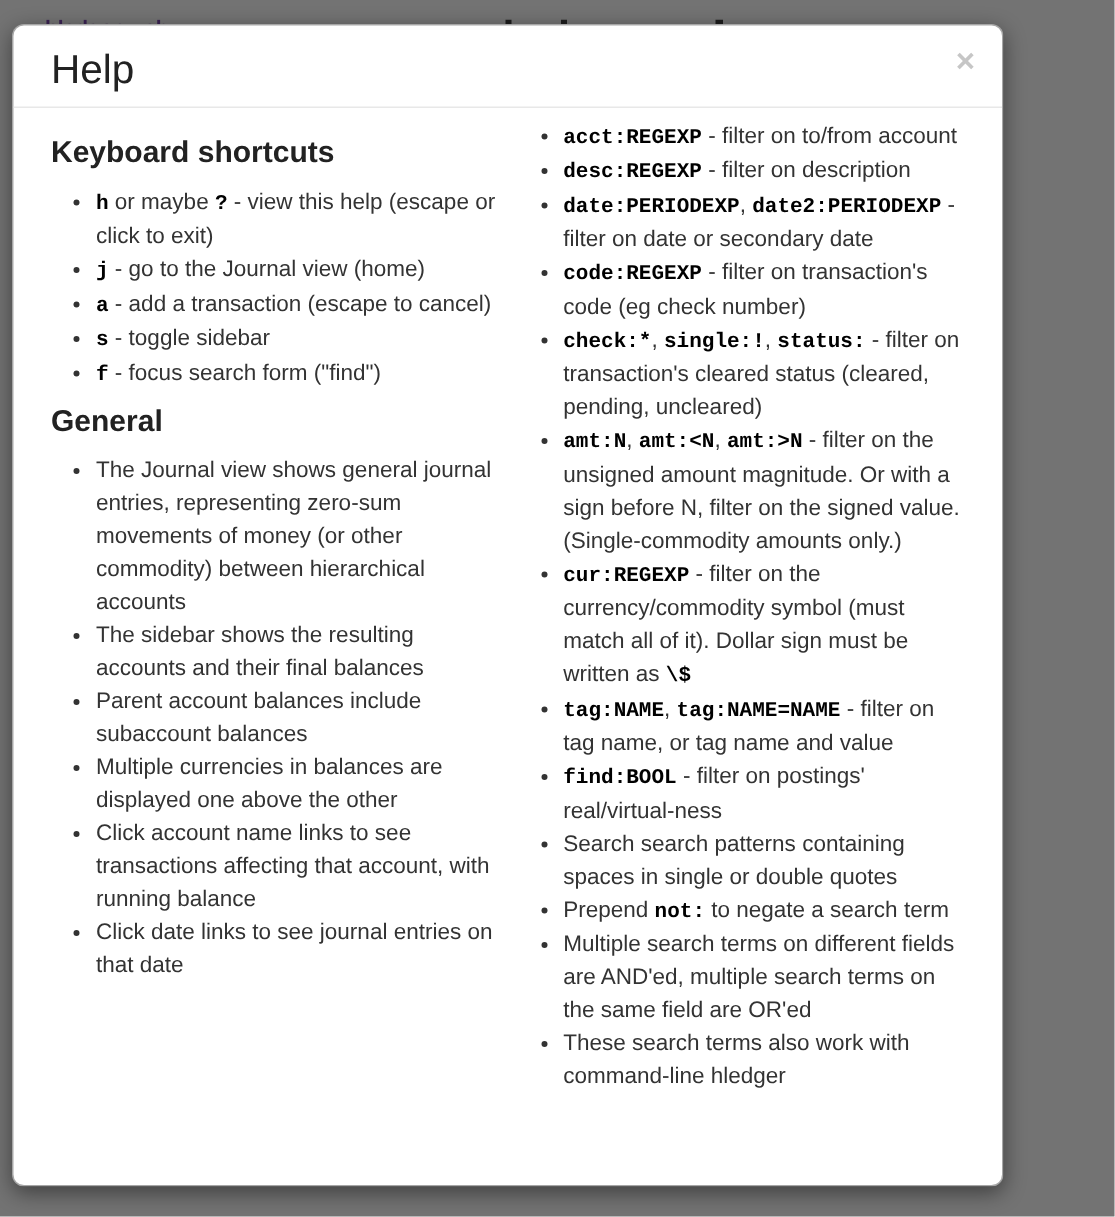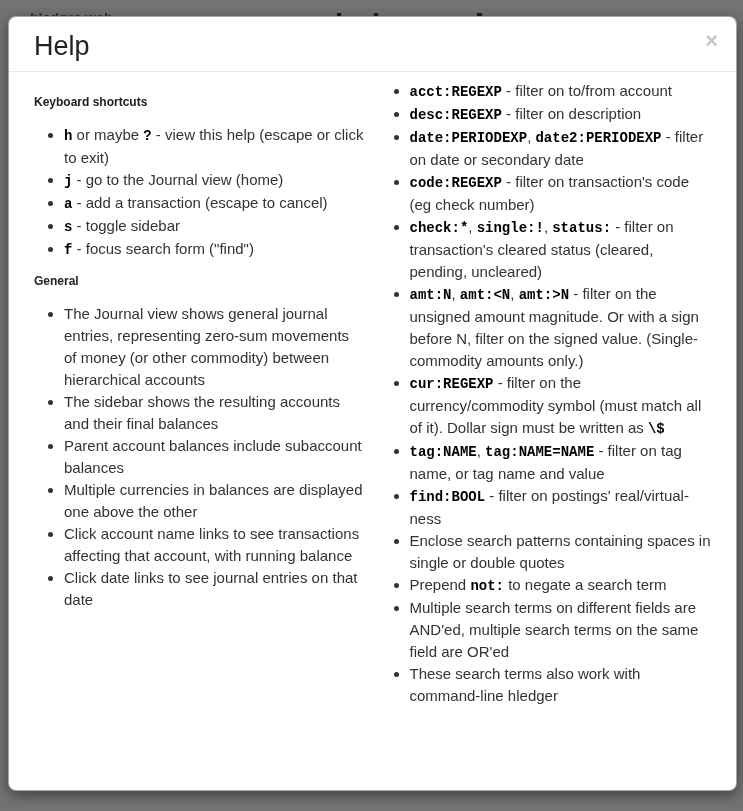--- a/index.html
+++ b/index.html
@@ -29,21 +29,21 @@
     position: absolute; top: 0; width: 4px; height: 10px; background: #1d1d1d;
   }
   .frag.f1 { left: 337px; }
   .frag.f2 { left: 374px; }
   .frag.f3 { left: 477px; width: 5px; height: 12px; border-bottom: 2px solid #a86a1e; }
   .frag.f4 { left: 691px; }
 
   
   .modal {
     position: absolute; left: 8px; top: 16px;
-    width: 729px; height: 775px;
+    width: 661px; height: 775px;
     background: #ffffff;
     border: 1px solid rgba(0,0,0,0.35);
     border-radius: 8px;
     box-shadow: 0 4px 14px rgba(0,0,0,0.45);
     overflow: hidden;
   }
   .modal-header {
     padding: 12px 20px 8px 25px;
     border-bottom: 1px solid #e8e8e8;
     position: relative;
@@ -62,21 +62,21 @@
     cursor: pointer;
   }
   .modal-body {
     padding: 8px 25px 0 25px;
     display: flex; gap: 14px;
   }
   .col { flex: 1 1 0; min-width: 0; }
 
   .section-heading {
     margin: 12px 0 12px 0;
-    font-size: 12px; font-weight: bold; line-height: 20px;
+    font-size: 20px; font-weight: bold; line-height: 20px;
     color: #222;
   }
   .section-heading.spaced { margin-top: 4px; }
 
   ul.help-list {
     margin: 0 0 10px 0;
     padding: 0 0 0 30px;
     list-style: disc;
   }
   ul.help-list li {
@@ -134,20 +134,20 @@
       <ul class="help-list">
           <li><code>acct:REGEXP</code> - filter on to/from account</li>
           <li><code>desc:REGEXP</code> - filter on description</li>
           <li><code>date:PERIODEXP</code>, <code>date2:PERIODEXP</code> - filter on date or secondary date</li>
           <li><code>code:REGEXP</code> - filter on transaction's code (eg check number)</li>
           <li><code>check:*</code>, <code>single:!</code>, <code>status:</code> - filter on transaction's cleared status (cleared, pending, uncleared)</li>
           <li><code>amt:N</code>, <code>amt:&lt;N</code>, <code>amt:&gt;N</code> - filter on the unsigned amount magnitude. Or with a sign before N, filter on the signed value. (Single-commodity amounts only.)</li>
           <li><code>cur:REGEXP</code> - filter on the currency/commodity symbol (must match all of it). Dollar sign must be written as <code>\$</code></li>
           <li><code>tag:NAME</code>, <code>tag:NAME=NAME</code> - filter on tag name, or tag name and value</li>
           <li><code>find:BOOL</code> - filter on postings' real/virtual-ness</li>
-          <li>Enclose search patterns containing spaces in single or double quotes</li>
+          <li>Search search patterns containing spaces in single or double quotes</li>
           <li>Prepend <code>not:</code> to negate a search term</li>
           <li>Multiple search terms on different fields are AND'ed, multiple search terms on the same field are OR'ed</li>
           <li>These search terms also work with command-line hledger</li>
         </ul>
     </div>
   </div>
 </div>
 
 </body></html>

